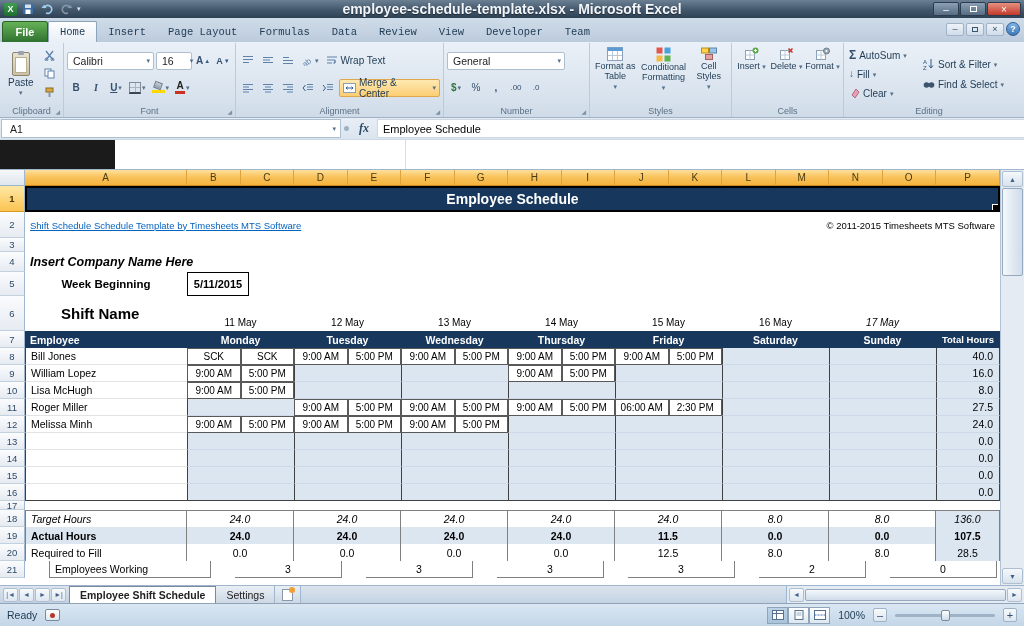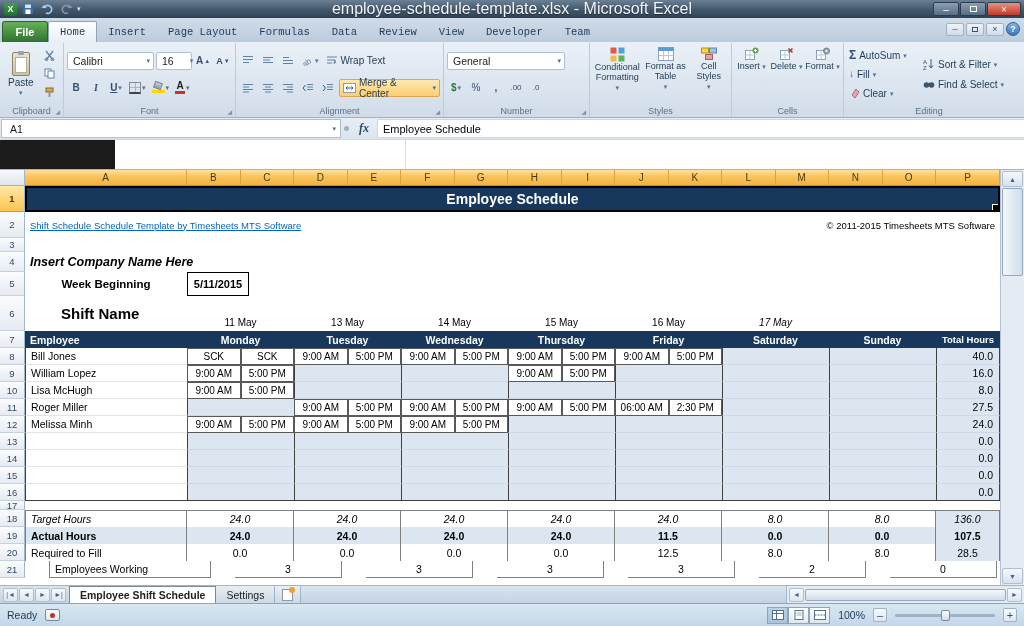--- a/index.html
+++ b/index.html
@@ -8,21 +8,21 @@
   .win{width:1024px;height:626px;display:flex;flex-direction:column;}
 
   
   .titlebar{height:18px;flex:none;display:flex;align-items:center;position:relative;
     background:linear-gradient(#6c8094,#43576c 55%,#2f4254);color:#fff;}
   .qat{display:flex;align-items:center;gap:3px;padding-left:4px;z-index:2;}
   .appicon{width:13px;height:13px;background:linear-gradient(#3f9e4f,#1e6c31);border-radius:2px;
     color:#fff;font-size:9px;font-weight:bold;display:flex;align-items:center;justify-content:center;}
   .qbtn{width:16px;height:14px;display:flex;align-items:center;justify-content:center;border-radius:2px;}
   .qdd{font-size:7px;color:#dfe8f2;}
-  .title-text{position:absolute;left:0;right:0;text-align:center;font-size:16px;color:#f2f6fa;text-shadow:0 1px 1px rgba(0,0,0,.5);}
+  .title-text{position:absolute;left:0;right:0;text-align:center;font-size:14px;color:#f2f6fa;text-shadow:0 1px 1px rgba(0,0,0,.5);font-weight:bold;}
   .winbtns{margin-left:auto;display:flex;gap:1px;padding-right:3px;z-index:2;}
   .wbtn{width:26px;height:14px;display:flex;align-items:center;justify-content:center;font-size:10px;
     background:linear-gradient(#8ba0b4,#556c82);border:1px solid #2c3c4e;border-radius:2px;color:#fff;}
   .wbtn .maxbox{width:7px;height:6px;border:1px solid #fff;display:block;}
   .wbtn.close{width:34px;background:linear-gradient(#e89080,#c0392b);}
 
   
   .tabrow{height:24px;flex:none;display:flex;align-items:flex-end;position:relative;
     background:linear-gradient(#cfdce9,#bccbdc);}
   .filetab{width:46px;height:21px;margin-left:2px;border-radius:3px 3px 0 0;border:1px solid #2c6428;border-bottom:none;
@@ -471,39 +471,39 @@
         </div>
       </div>
       <div class="glabel">
         <span>Number</span>
         <span class="launcher">◢</span>
       </div>
     </div>
 
     <div class="rgroup" style="width:142px">
       <div class="rbody" style="justify-content:space-evenly">
-        <div class="stackbtn" style="width:48px">
-          <svg width="15" height="15">
-              <rect x="0.5" y="0.5" width="6" height="6" fill="#e2574c"></rect>
-              <rect x="8.5" y="0.5" width="6" height="6" fill="#4aa3df"></rect>
-              <rect x="0.5" y="8.5" width="6" height="6" fill="#f5b945"></rect>
-              <rect x="8.5" y="8.5" width="6" height="6" fill="#62b152"></rect>
-            </svg>
-          <span>Conditional Formatting</span>
-          <span class="dd">▾</span>
-        </div>
         <div class="stackbtn" style="width:44px">
           <svg width="16" height="14">
               <rect x="0.5" y="0.5" width="15" height="13" fill="#fff" stroke="#8aa0b8"></rect>
               <rect x="0.5" y="0.5" width="15" height="3.5" fill="#5b9bd5"></rect>
               <line x1="5.5" y1="4" x2="5.5" y2="13" stroke="#b9c8d8"></line>
               <line x1="10.5" y1="4" x2="10.5" y2="13" stroke="#b9c8d8"></line>
               <line x1="1" y1="8.5" x2="15" y2="8.5" stroke="#b9c8d8"></line>
             </svg>
           <span>Format as Table</span>
+          <span class="dd">▾</span>
+        </div>
+        <div class="stackbtn" style="width:48px">
+          <svg width="15" height="15">
+              <rect x="0.5" y="0.5" width="6" height="6" fill="#e2574c"></rect>
+              <rect x="8.5" y="0.5" width="6" height="6" fill="#4aa3df"></rect>
+              <rect x="0.5" y="8.5" width="6" height="6" fill="#f5b945"></rect>
+              <rect x="8.5" y="8.5" width="6" height="6" fill="#62b152"></rect>
+            </svg>
+          <span>Conditional Formatting</span>
           <span class="dd">▾</span>
         </div>
         <div class="stackbtn" style="width:38px">
           <svg width="16" height="14">
               <rect x="0.5" y="1" width="7" height="5" fill="#ffd34d" stroke="#b99015"></rect>
               <rect x="8.5" y="1" width="7" height="5" fill="#9dc3e6" stroke="#5b87ad"></rect>
               <rect x="4.5" y="7.5" width="7" height="5" fill="#e2a0a0" stroke="#a85f5f"></rect>
             </svg>
           <span>Cell Styles</span>
           <span class="dd">▾</span>
@@ -662,20 +662,21 @@
           <div class="grow " style="height: 24px;">
             <div class="rowhead" style="width: 25px;">5</div>
             <div class="cell weeklabel" style="width: 162px;">Week Beginning</div>
             <div class="cell datecell" style="width: 62px;">5/11/2015</div>
             <div class="cell" style="width: 751px;"></div>
           </div>
           <div class="grow " style="height: 35px;">
             <div class="rowhead" style="width: 25px;">6</div>
             <div class="cell shiftname" style="width: 162px;">Shift Name</div>
             <div class="cell daydate" style="width: 107px;">11 May</div>
+            <div class="cell daydate" style="width: 107px;">12 May</div>
             <div class="cell daydate" style="width: 107px;">13 May</div>
             <div class="cell daydate" style="width: 107px;">14 May</div>
             <div class="cell daydate" style="width: 107px;">15 May</div>
             <div class="cell daydate" style="width: 107px;">16 May</div>
             <div class="cell daydate" style="width: 107px; font-style: italic;">17 May</div>
             <div class="cell" style="width: 64px;"></div>
           </div>
           <div class="grow " style="height: 17px;">
             <div class="rowhead" style="width: 25px;">7</div>
             <div class="cell hd hd-emp" style="width: 162px;">Employee</div>

